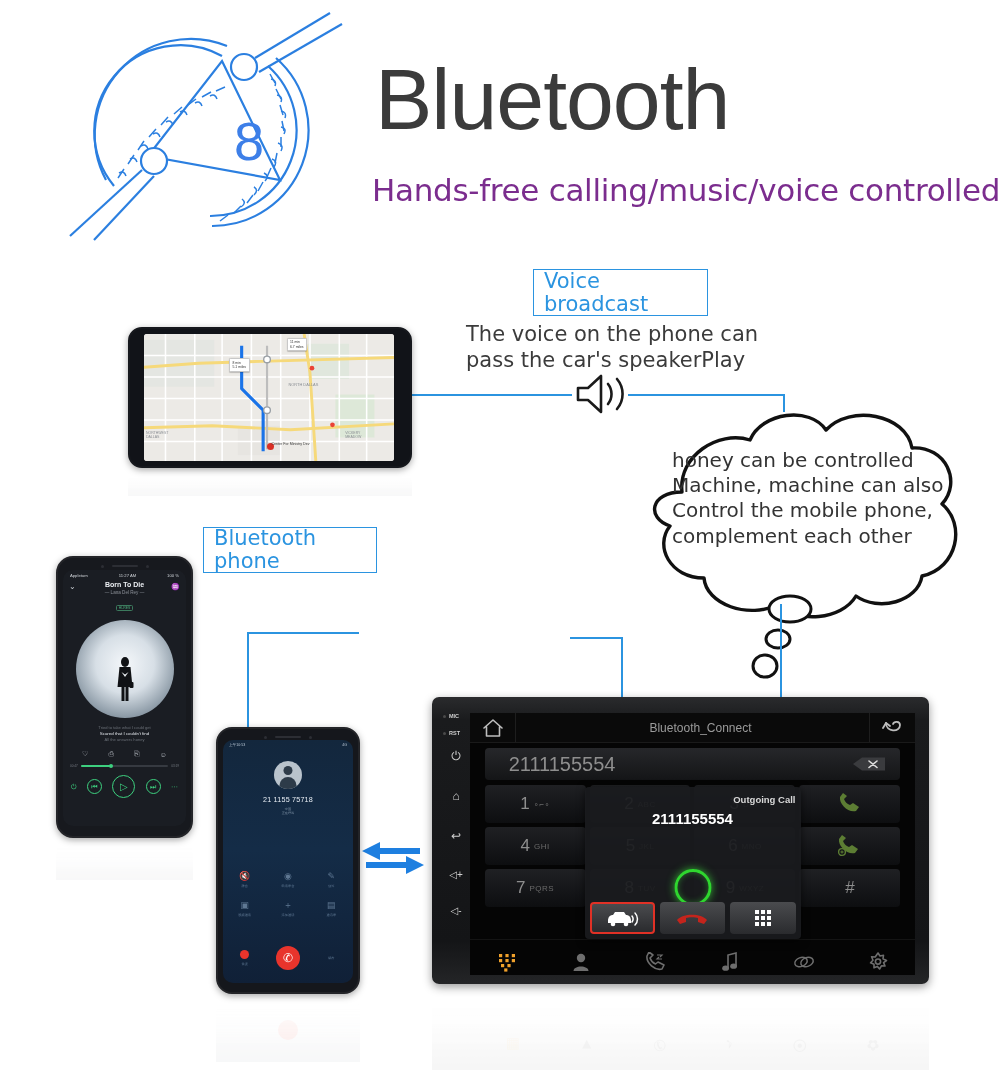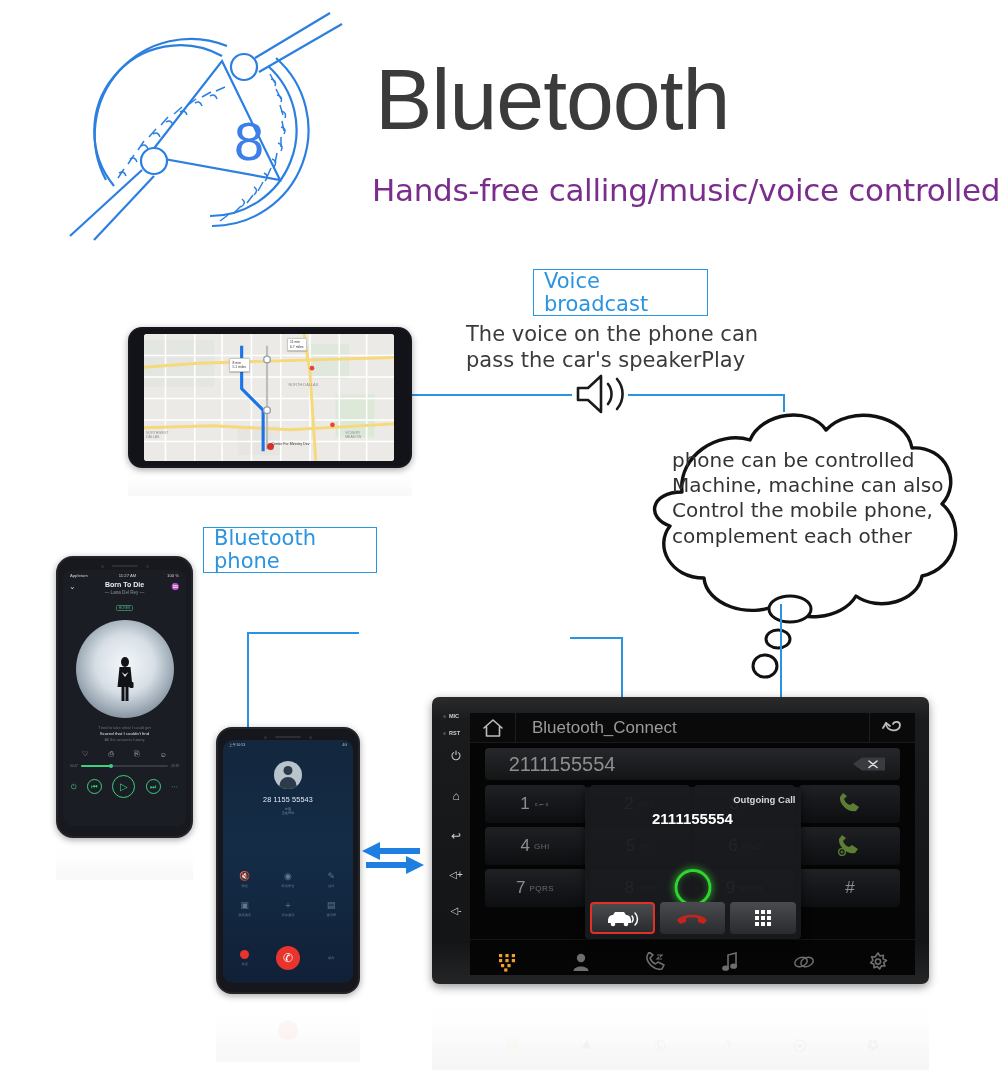--- a/index.html
+++ b/index.html
@@ -200,21 +200,21 @@
   #hu-side .lbl i { width: 3px; height: 3px; border-radius: 50%; background: #4a4a4a; display:block; }
   #hu-side .sbtn { color: #cfcfcf; font-size: 12px; line-height: 1; }
   #hu-screen {
     position: absolute; left: 38px; top: 16px; right: 14px; bottom: 9px;
     background: #050505; overflow: hidden;
   }
   .hu-topbar { display: flex; align-items: center; height: 30px; background: #0a0a0a;
                border-bottom: 1px solid #1a1a1a; }
   .hu-topbar .home { width: 46px; display:flex; align-items:center; justify-content:center;
                      border-right: 1px solid #1e1e1e; height: 100%; }
-  .hu-topbar .ttl { flex:1; padding-left: 16px; color: #9b9b9b; font-size: 17px; }
+  .hu-topbar .ttl { flex:1; padding-left: 16px; color: #9b9b9b; font-size: 12px; text-align: center; }
   .hu-topbar .back { width: 46px; display:flex; align-items:center; justify-content:center;
                      border-left: 1px solid #1e1e1e; height: 100%; }
   .hu-body { position: relative; height: 196px; padding: 5px 6px 0 6px; }
   .hu-numdisp {
     height: 32px; margin: 0 auto; width: 96%;
     background: linear-gradient(180deg,#26272a,#141517);
     border-radius: 4px; display:flex; align-items:center;
     color: #8e8e8e; font-size: 20px; padding-left: 24px; position: relative;
   }
   .hu-numdisp .del { position: absolute; right: 14px; top: 50%; transform: translateY(-50%);
@@ -346,21 +346,21 @@
              C 308 206, 268 216, 246 200
              C 232 224, 186 228, 170 208
              C 138 224, 96 208, 94 182
              C 60 182, 44 150, 60 130
              C 36 122, 40 96, 72 96 Z" fill="#ffffff" stroke="#111" stroke-width="3.4" stroke-linejoin="round"></path>
     <ellipse cx="180" cy="213" rx="21" ry="13" fill="#fff" stroke="#111" stroke-width="3"></ellipse>
     <ellipse cx="168" cy="243" rx="12" ry="9" fill="#fff" stroke="#111" stroke-width="3"></ellipse>
     <ellipse cx="155" cy="270" rx="12" ry="11" fill="#fff" stroke="#111" stroke-width="3"></ellipse>
   </svg>
   <div id="cloud-text">
-    <div> phone can be controlled</div>
+    <div> honey can be controlled</div>
     <div>Machine, machine can also</div>
     <div>Control the mobile phone,</div>
     <div>complement each other</div>
   </div>
 
   <div class="ln lnv" style="left:780px; top:604px; height:96px;"></div>
 
   <div class="callout" id="callout-music">
     <span>Bluetooth phone</span>
   </div>
@@ -491,21 +491,21 @@
     </div>
     <div class="screen">
       <div class="c-status">
         <span>上午10:53</span>
         <span>4G</span>
       </div>
       <div class="c-avatar">
           <i class="h"></i>
           <i class="b"></i>
         </div>
-      <div class="c-num">28 1155 55543</div>
+      <div class="c-num">21 1155 75718</div>
       <div class="c-sub">
         <div>中国</div>
         <div>正在呼叫</div>
       </div>
       <div class="c-grid">
         <div class="c-cell">
             <span class="gi">🔇</span>
             <span class="gl">静音</span>
           </div>
         <div class="c-cell">

